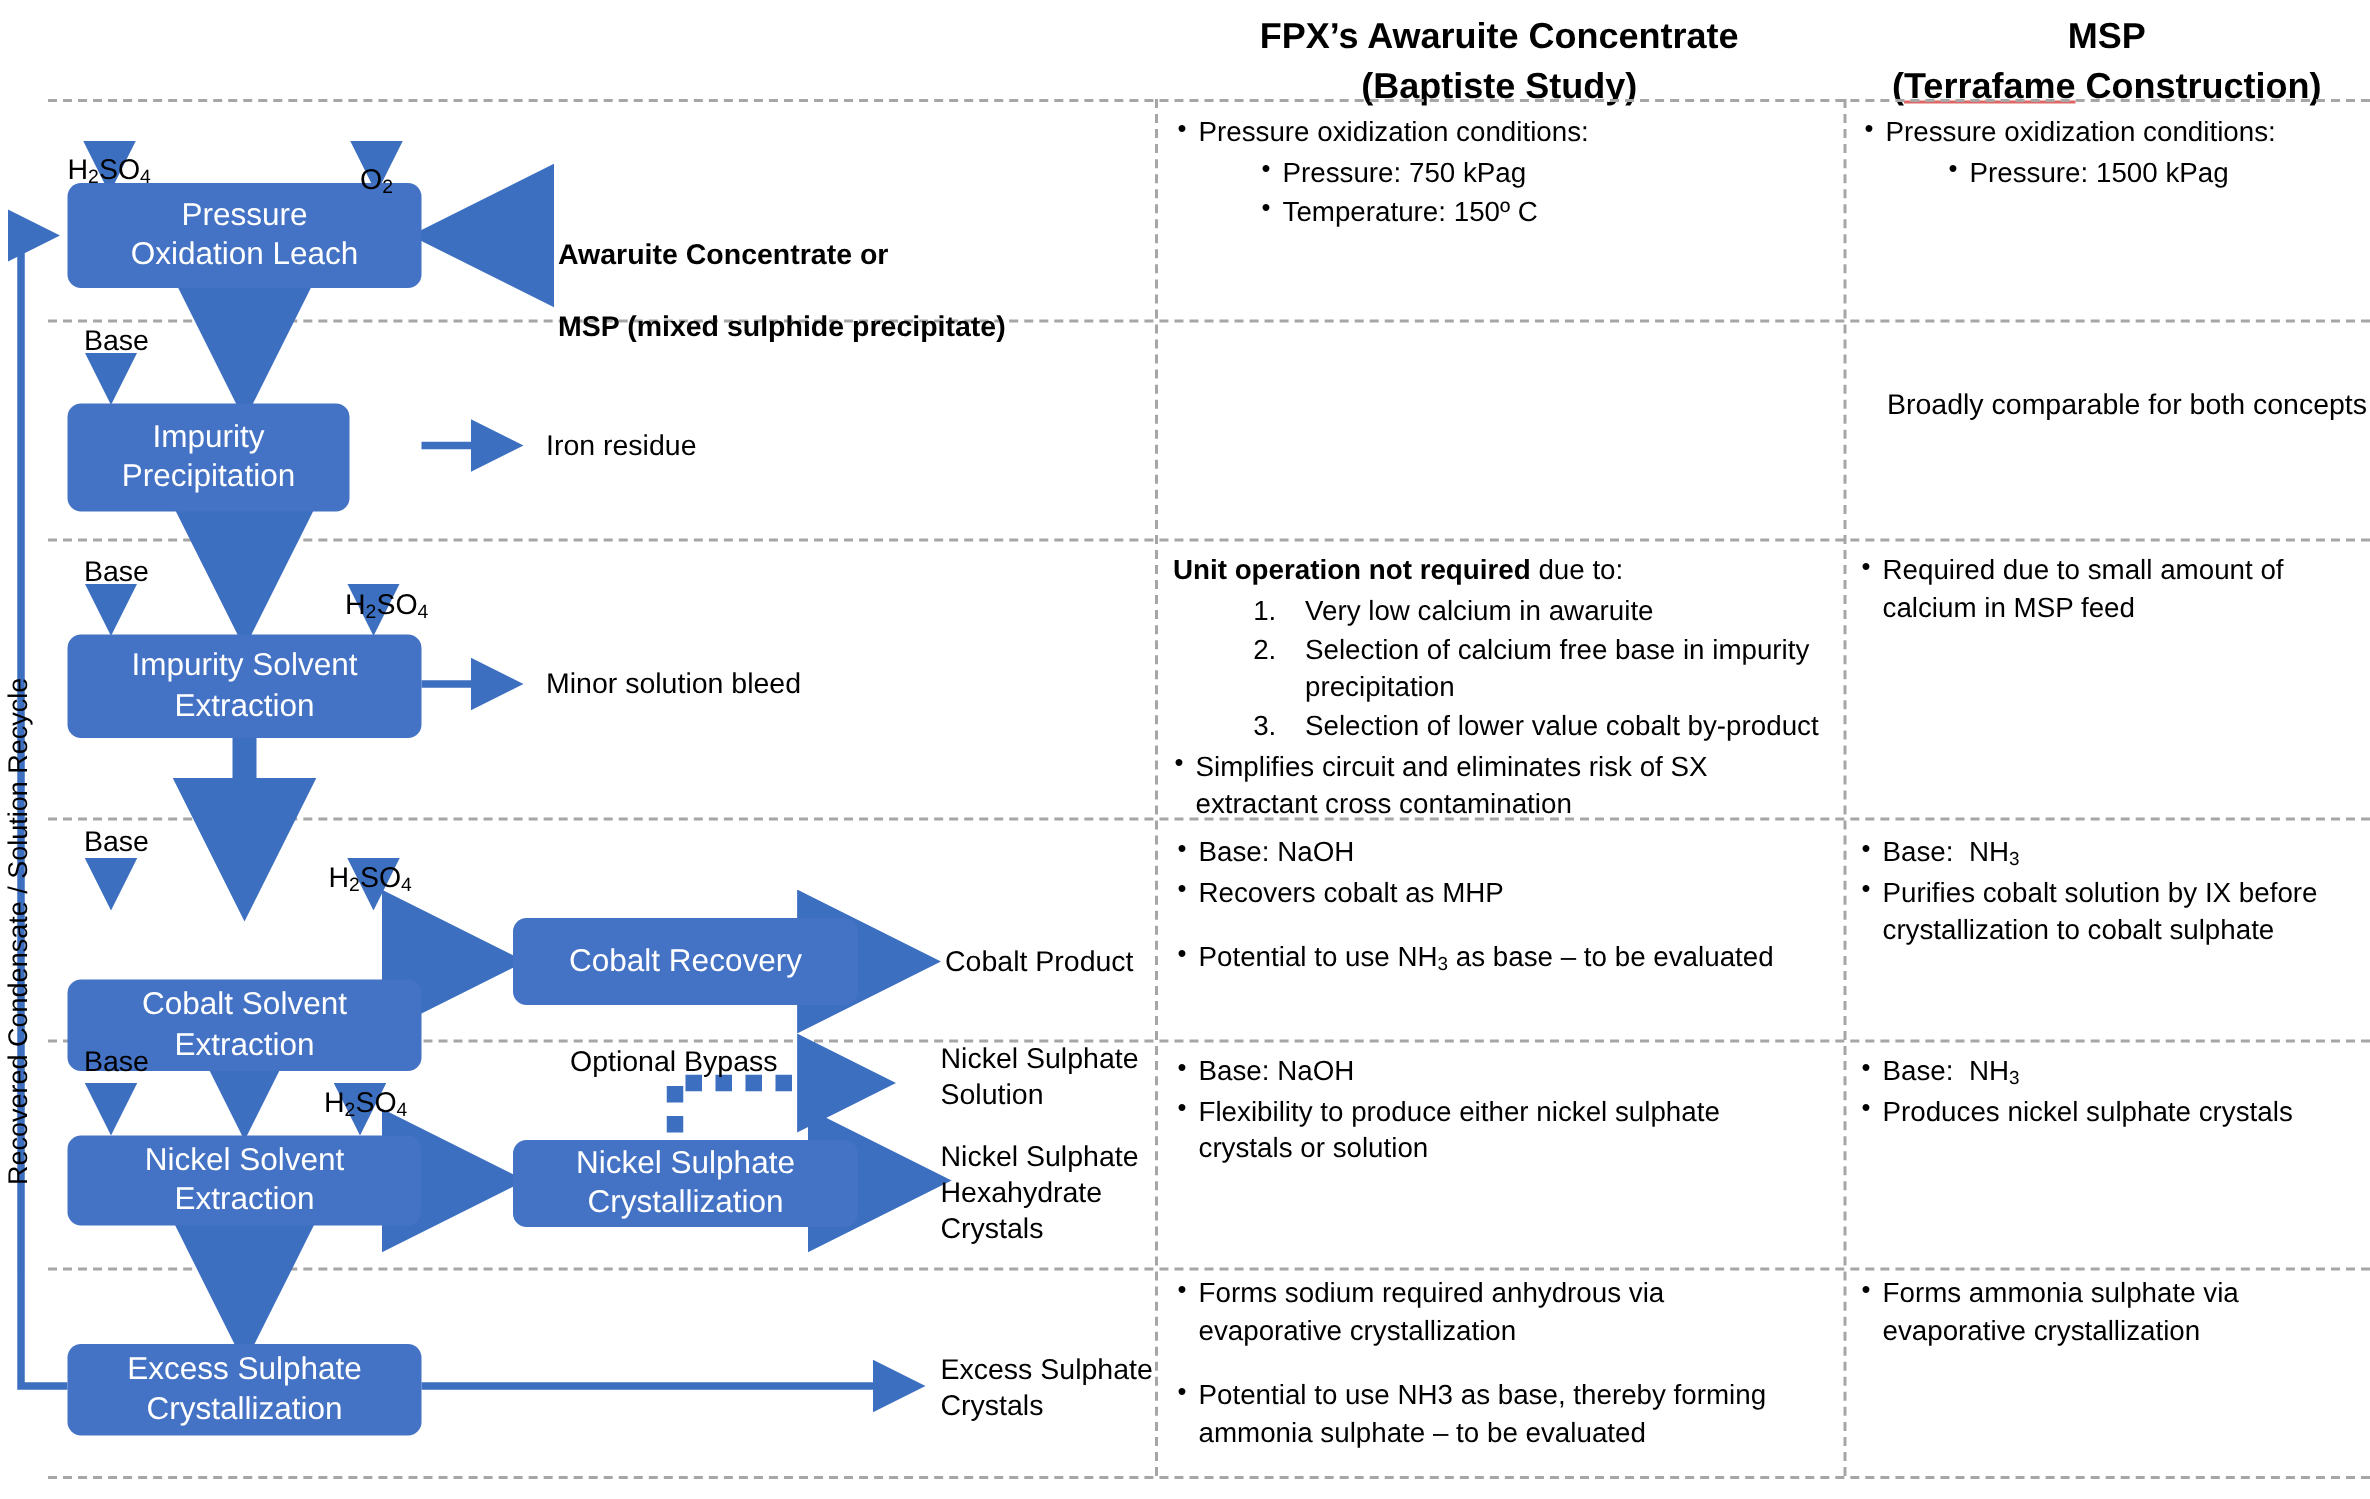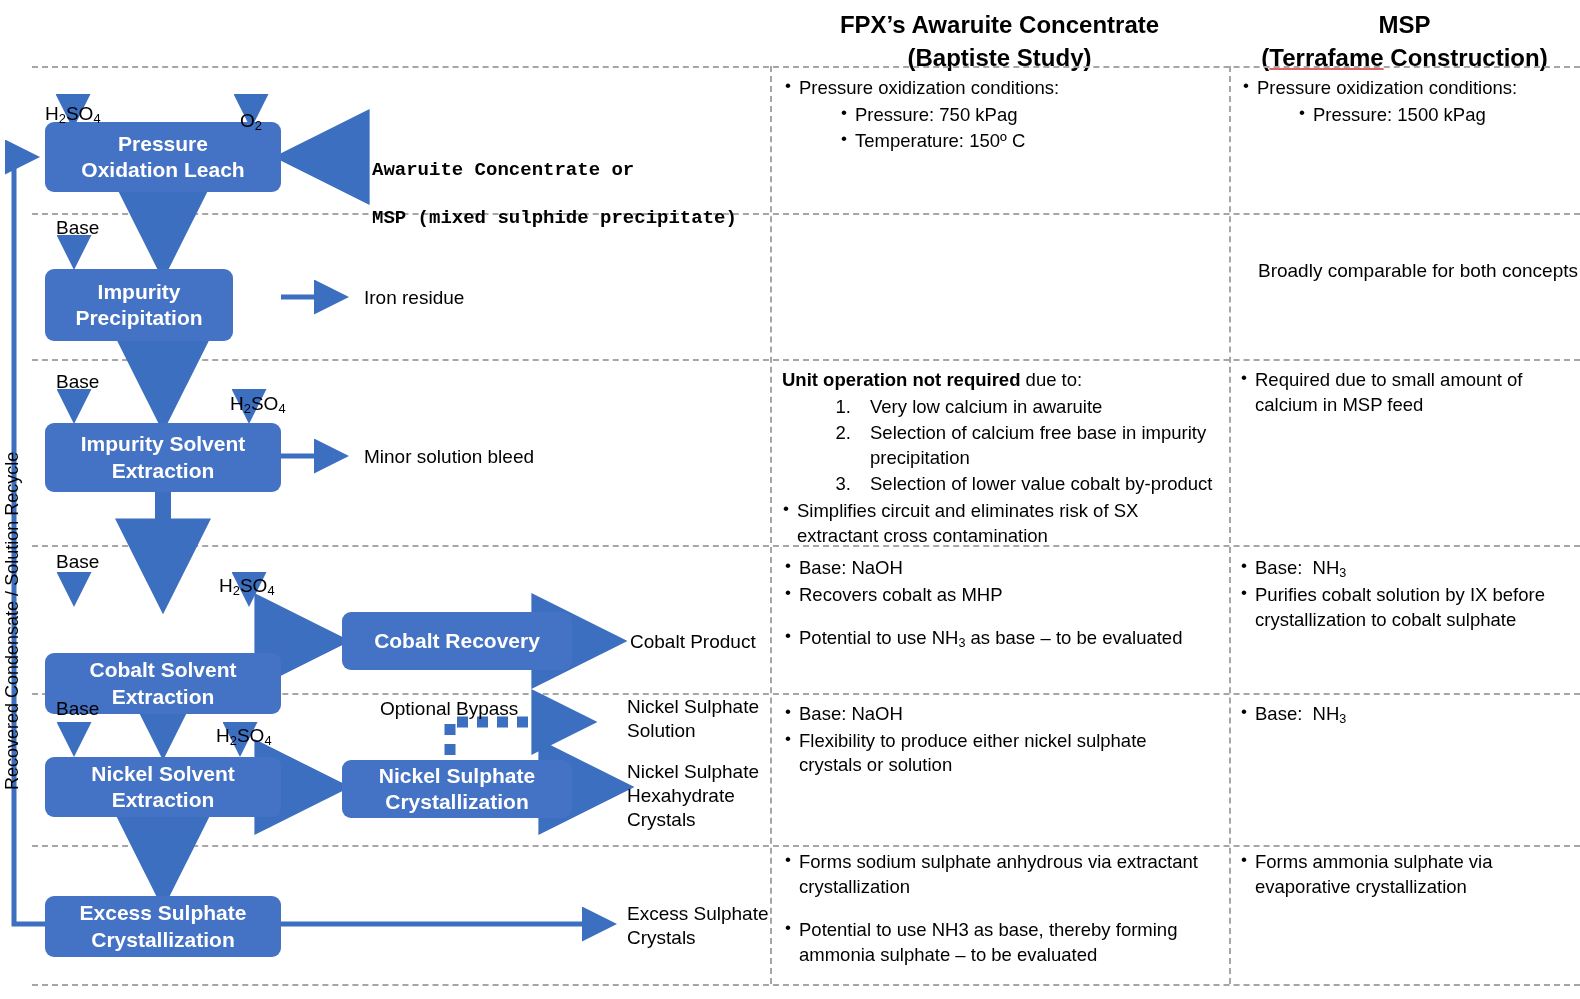--- a/index.html
+++ b/index.html
@@ -42,33 +42,32 @@
     border-radius: 9px;
     color: #ffffff;
     display: flex;
     flex-direction: column;
     align-items: center;
     justify-content: center;
     font-size: 21px;
     line-height: 1.26;
     text-align: left;
     padding: 4px 6px;
-    font-weight: bold;
   }
   .pbox span { display: block; white-space: nowrap; }
 
   
   .flabel {
     position: absolute;
     font-size: 19px;
     color: #000;
     line-height: 1.26;
     white-space: pre-line;
   }
-  .flabel.bold { font-weight: bold; font-family: Liberation Mono, monospace; }
+  .flabel.bold { font-weight: bold; }
 
   .sub { font-size: 0.68em; vertical-align: -0.22em; }
 
   
   .vlabel {
     position: absolute;
     font-size: 18px;
     color: #000;
     transform-origin: left top;
     transform: rotate(-90deg);
@@ -343,26 +342,27 @@
 <div class="panel" style="left:784px; top:702px; width:420px;">
   <ul>
     <li>Base:  NaOH</li>
     <li>Flexibility to produce either nickel sulphate crystals or solution</li>
   </ul>
 </div>
 
 <div class="panel" style="left:1240px; top:702px; width:330px;">
   <ul>
     <li>Base:&nbsp; NH<span class="sub">3</span></li>
+    <li>Produces nickel sulphate crystals</li>
   </ul>
 </div>
 
 <div class="panel" style="left:784px; top:850px; width:420px;">
   <ul>
-    <li>Forms sodium sulphate anhydrous via extractant crystallization</li>
+    <li>Forms sodium required anhydrous via evaporative crystallization</li>
   </ul>
   <div class="gap"></div>
   <ul>
     <li>Potential to use NH3 as base, thereby forming ammonia sulphate – to be evaluated</li>
   </ul>
 </div>
 
 <div class="panel" style="left:1240px; top:850px; width:310px;">
   <ul>
     <li>Forms ammonia sulphate via evaporative crystallization</li>

